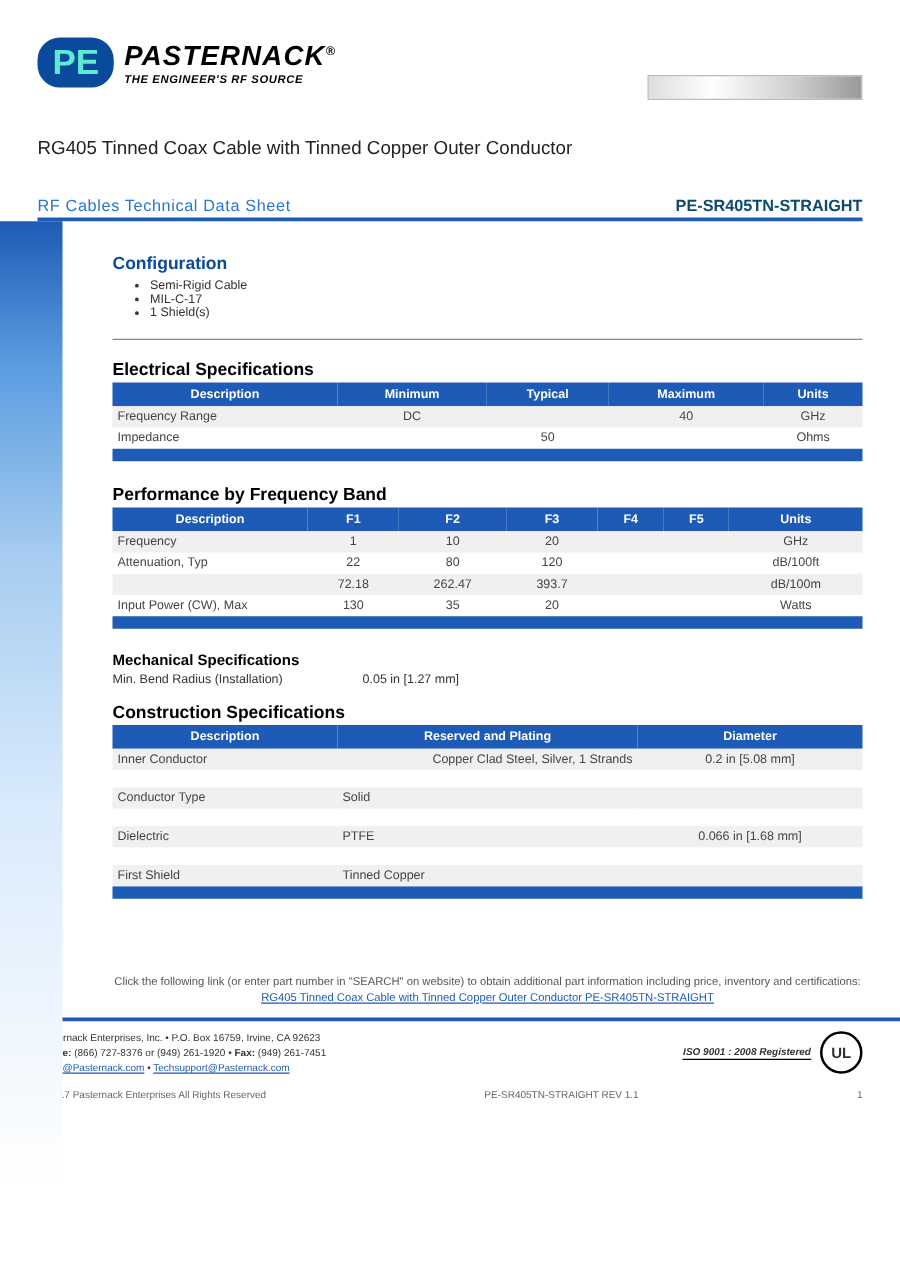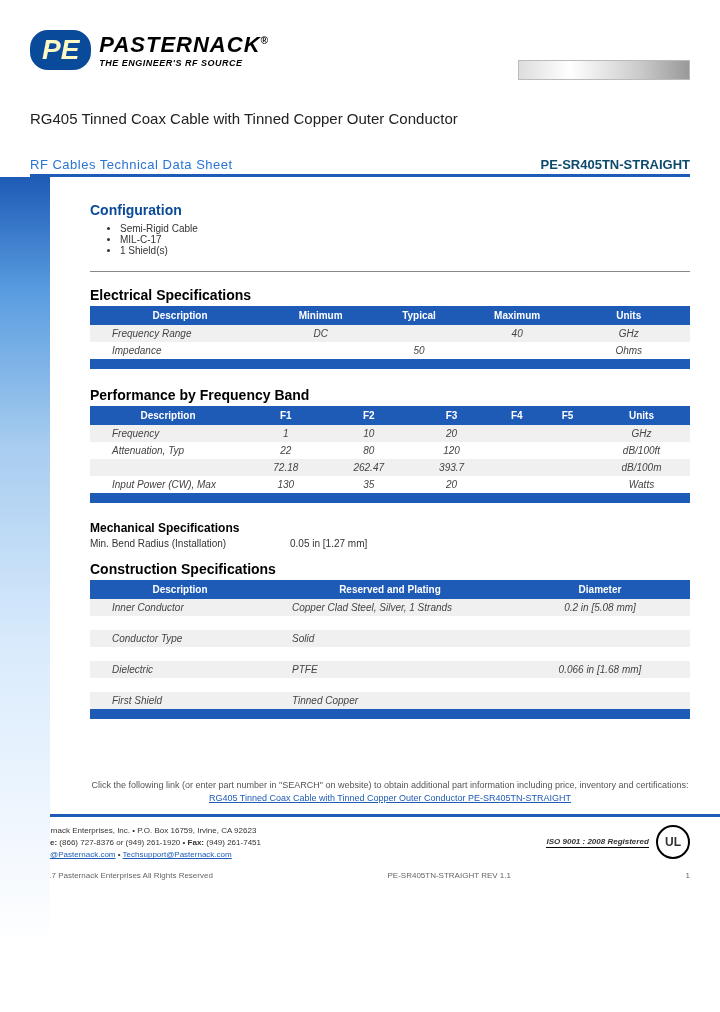--- a/index.html
+++ b/index.html
@@ -1,19 +1,19 @@
 <!DOCTYPE html>
 <html><head>
 <meta charset="utf-8">
 <style>
 body { margin:0; font-family: Arial, sans-serif; background:#fff; width:720px; color:#333; }
 .page { padding:20px 30px 10px 30px; position:relative; min-height:960px; }
 .header { display:flex; justify-content:space-between; align-items:center; }
 .logo-box { display:flex; align-items:center; }
-.pe-badge { background:#0a4a9a; color:#fef9c3; font-weight:bold; font-style:italic; font-size:28px; padding:2px 10px; border-radius:18px; border:2px solid #0a4a9a; }
+.pe-badge { background:#0a4a9a; color:#5eead4; font-weight:bold; font-size:28px; padding:2px 10px; border-radius:18px; border:2px solid #0a4a9a; }
 .logo-text { margin-left:8px; }
 .logo-text .name { font-size:22px; font-weight:bold; font-style:italic; letter-spacing:1px; color:#000; }
 .logo-text .name sup { font-size:10px; }
 .logo-text .tag { font-size:9px; font-weight:bold; font-style:italic; letter-spacing:0.5px; color:#000; }
 .cable-img { width:170px; height:18px; background:linear-gradient(90deg,#ddd,#fff 30%,#ccc 70%,#999); border:1px solid #bbb; position:relative; margin-top:40px; }
 .title { font-size:15px; color:#222; margin-top:30px; }
 .sheet-row { display:flex; justify-content:space-between; margin-top:30px; font-size:13px; }
 .sheet-label { color:#2a74d6; font-weight:500; letter-spacing:0.5px; }
 .part-no { color:#0c4a6e; font-weight:700; }
 .blue-bar { height:3px; background:#1e5bb6; margin-top:2px; }
@@ -21,21 +21,21 @@
 .side-gradient { position:absolute; left:-30px; top:0; width:50px; height:770px; background:linear-gradient(180deg,#1e5bb6 0%,#5a9de0 15%,#a8cdf0 35%,#d8eafc 60%,#fff 100%); }
 .inner { margin-left:60px; padding-top:15px; position:relative; }
 .section-h { color:#0a4a9a; font-size:14px; font-weight:bold; margin-top:10px; }
 .bullets { margin:5px 0 0 15px; padding:0; font-size:10px; color:#333; }
 .bullets li { list-style:disc; margin-left:15px; }
 .divider { border-top:1px solid #888; margin:15px 0; }
 .sub-h { font-size:14px; font-weight:bold; color:#000; margin-top:12px; }
 table { border-collapse:collapse; width:100%; font-size:10px; margin-top:3px; position:relative; z-index:1; }
 thead th { background:#1e5bb6; color:#fff; font-weight:bold; padding:4px 6px; text-align:center; }
 thead th:first-child { text-align:center; }
-tbody td { padding:3px 22px; color:#444; text-align:center;font-style:italic; }
+tbody td { padding:3px 4px; color:#444; text-align:center; }
 tbody td:first-child { text-align:left; }
 tbody tr:nth-child(odd) { background:#f0f0f0; }
 .bar-end { height:10px; background:#1e5bb6; }
 .mech-row { display:flex; font-size:10px; color:#333; margin:3px 0 8px 0; }
 .mech-row .ml { width:200px; }
 .link-text { font-size:9px; color:#555; margin-top:60px; line-height:1.4;text-align:center; }
 .link-text a { color:#1e5bb6; text-decoration:underline; }
 .footer-bar { height:3px; background:#1e5bb6; margin:10px -30px 0 -30px; }
 .footer { font-size:8px; color:#333; margin-top:8px; display:flex; justify-content:space-between; align-items:flex-start; }
 .footer .lines { line-height:1.5; }
@@ -174,21 +174,21 @@
         <thead>
             <tr>
           <th style="width:30%">Description</th>
           <th style="width:40%;text-align:center">Reserved and Plating</th>
           <th>Diameter</th>
         </tr>
           </thead>
         <tbody id="mech-body">
             <tr>
               <td>Inner Conductor</td>
-              <td style="text-align: left;">Copper Clad Steel, Silver, 1 Strands</td>
+              <td style="text-align: right;">Copper Clad Steel, Silver, 1 Strands</td>
               <td>0.2 in [5.08 mm]</td>
             </tr>
             <tr style="background: rgb(255, 255, 255);">
               <td colspan="3" style="height: 8px;"></td>
             </tr>
             <tr>
               <td>Conductor Type</td>
               <td style="text-align: left;">Solid</td>
               <td></td>
             </tr>

